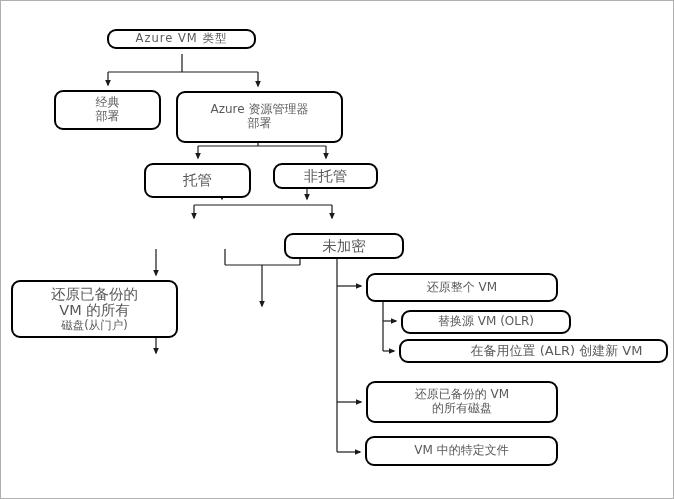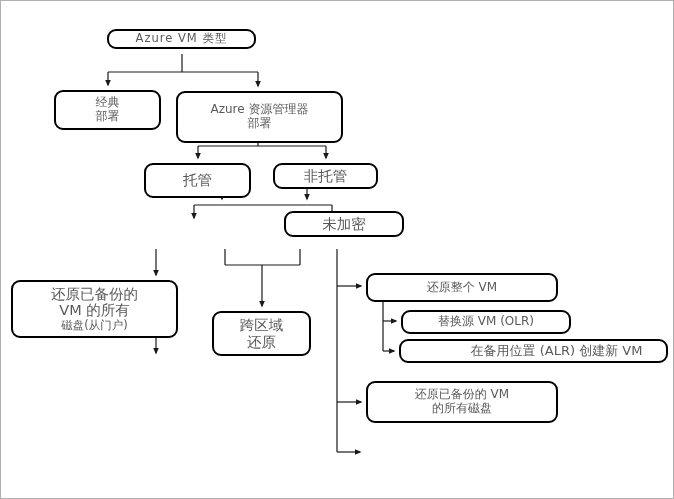--- a/index.html
+++ b/index.html
@@ -95,47 +95,46 @@
 
   <div class="node fs15" style="left:143px;top:162px;width:107px;height:35px;">
     <span class="lbl">托管</span>
   </div>
 
   <div class="node fs15" style="left:272px;top:162px;width:105px;height:26px;">
     <span class="lbl">非托管</span>
   </div>
 
 
-  <div class="node fs15" style="left:283px;top:210px;width:120px;height:26px;">
+  <div class="node fs15" style="left:283px;top:232px;width:120px;height:26px;">
     <span class="lbl">未加密</span>
   </div>
 
   <div class="node fs15" style="left:10px;top:279px;width:167px;height:58px;">
     <span class="lbl">还原已备份的
 VM 的所有</span>
     <span class="sub">磁盘(从门户)</span>
   </div>
 
 
-  <div class="node fs15" style="left:211px;top:310px;width:99px;height:45px;">
-    <span class="lbl">跨区域
-还原</span>
-  </div>
 
   <div class="node fs14" style="left:365px;top:272px;width:192px;height:29px;">
     <span class="lbl">还原整个 VM</span>
   </div>
 
   <div class="node fs14" style="left:400px;top:309px;width:170px;height:24px;">
     <span class="lbl">替换源 VM (OLR)</span>
   </div>
 
   <div class="node fs13" style="left:398px;top:338px;width:269px;height:24px;">
     <span class="lbl">在备用位置 (ALR) 创建新 VM</span>
   </div>
 
   <div class="node fs14" style="left:365px;top:380px;width:192px;height:42px;">
     <span class="lbl">还原已备份的 VM
 的所有磁盘</span>
   </div>
 
+  <div class="node fs14" style="left:364px;top:435px;width:193px;height:30px;">
+    <span class="lbl">VM 中的特定文件</span>
+  </div>
 
 </div>
 
 </body></html>

